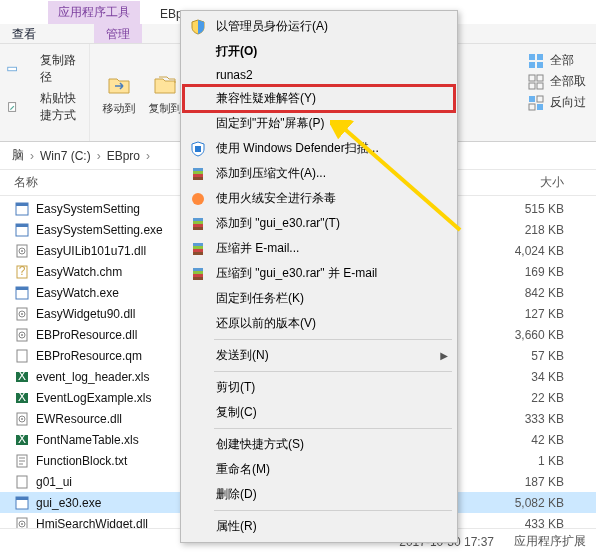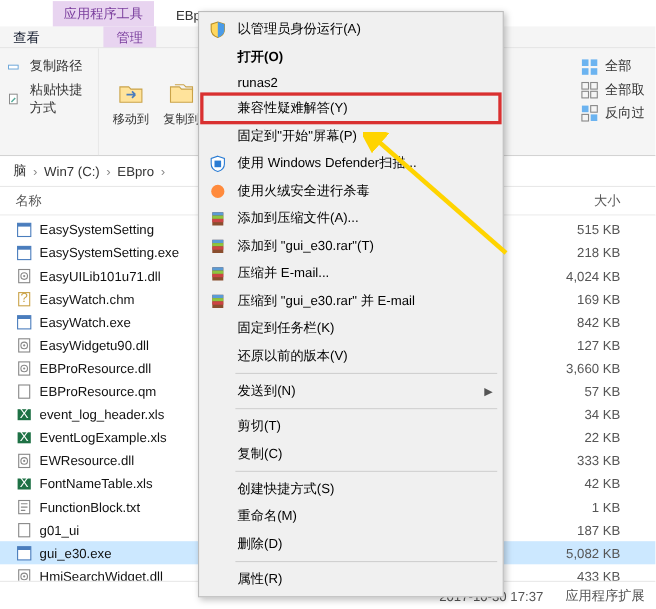--- a/index.html
+++ b/index.html
@@ -12,21 +12,21 @@
 .top-tab.gray { color: #333; margin-left: 10px; }
 
 
 .row2 { display: flex; height: 20px; background: #f5f5f5; border-bottom: 1px solid #e0e0e0; }
 .row2-item { padding: 2px 12px; color: #0f172a; }
 .row2-item.manage { background: #e8d4f0; margin-left: 46px; color: #7a3e9d; }
 
 
 .ribbon { display: flex; background: #f5f5f5; border-bottom: 1px solid #d0d0d0; height: 98px; }
 .ribbon-left { width: 90px; padding: 6px 6px; border-right: 1px solid #e8e8e8; }
-.ribbon-left-item { display: flex; align-items: center; gap: 7px; padding: 2px 0; color: #333; }
+.ribbon-left-item { display: flex; align-items: center; gap: 20px; padding: 2px 0; color: #333; }
 .minus-icon { display: inline-flex; width: 14px; height: 14px; align-items: center; justify-content: center; }
 .ribbon-mid { display: flex; align-items: center; padding: 8px 8px; gap: 4px; }
 .big-btn { text-align: center; width: 42px; }
 .big-btn-icon { font-size: 24px; height: 32px; display: flex; align-items: center; justify-content: center; }
 .big-btn-label { color: #333; font-size: 11px; }
 .ribbon-right { margin-left: auto; padding: 6px 10px; }
 .ribbon-right-row { display: flex; align-items: flex-end; gap: 6px; padding: 2px 0; color: #333; }
 .ribbon-right-row .chk { width: 16px; height: 16px; display: inline-block; }
 
 
@@ -438,35 +438,35 @@
         <svg class="svg-ic" viewBox="0 0 16 16">
           <path d="M8 1l6 2v5c0 4-3 6-6 7-3-1-6-3-6-7V3z" fill="#fff" stroke="#2b7cd3"></path>
           <rect x="5" y="5" width="6" height="6" fill="#2b7cd3"></rect>
         </svg>
       </span>
     <span class="cm-label">使用 Windows Defender扫描...</span>
   </div>
   <div class="cm-item">
     <span class="cm-icon">
         <svg class="svg-ic" viewBox="0 0 16 16">
-          <circle cx="8" cy="8" r="6" fill="#ff8a3c"></circle>
-        </svg>
-      </span>
-    <span class="cm-label">使用火绒安全进行杀毒</span>
-  </div>
-  <div class="cm-item">
-    <span class="cm-icon">
-        <svg class="svg-ic" viewBox="0 0 16 16">
           <rect x="3" y="2" width="10" height="12" fill="#8a4e2e"></rect>
           <rect x="3" y="2" width="10" height="3" fill="#5b9bd5"></rect>
           <rect x="3" y="5" width="10" height="3" fill="#8dc63f"></rect>
           <rect x="3" y="8" width="10" height="3" fill="#c44"></rect>
         </svg>
       </span>
     <span class="cm-label">添加到压缩文件(A)...</span>
+  </div>
+  <div class="cm-item">
+    <span class="cm-icon">
+        <svg class="svg-ic" viewBox="0 0 16 16">
+          <circle cx="8" cy="8" r="6" fill="#ff8a3c"></circle>
+        </svg>
+      </span>
+    <span class="cm-label">使用火绒安全进行杀毒</span>
   </div>
   <div class="cm-item">
     <span class="cm-icon">
         <svg class="svg-ic" viewBox="0 0 16 16">
           <rect x="3" y="2" width="10" height="12" fill="#8a4e2e"></rect>
           <rect x="3" y="2" width="10" height="3" fill="#5b9bd5"></rect>
           <rect x="3" y="5" width="10" height="3" fill="#8dc63f"></rect>
           <rect x="3" y="8" width="10" height="3" fill="#c44"></rect>
         </svg>
       </span>

